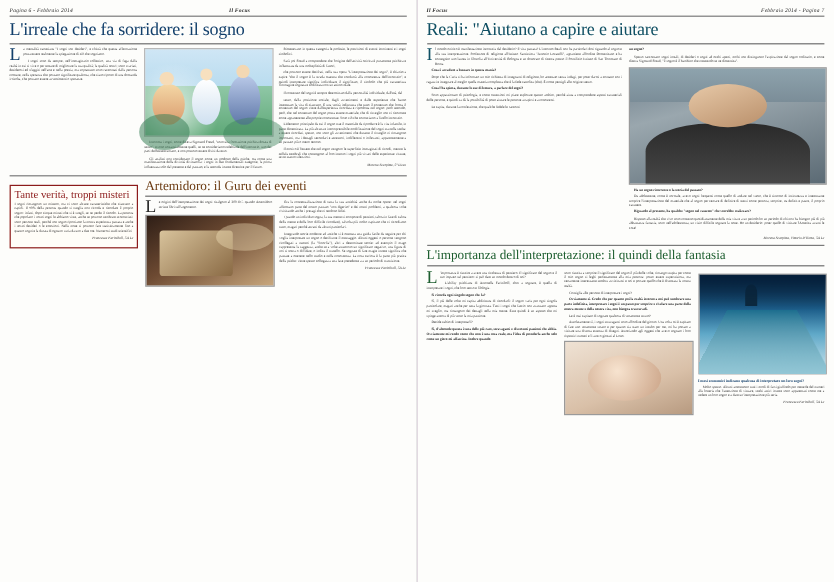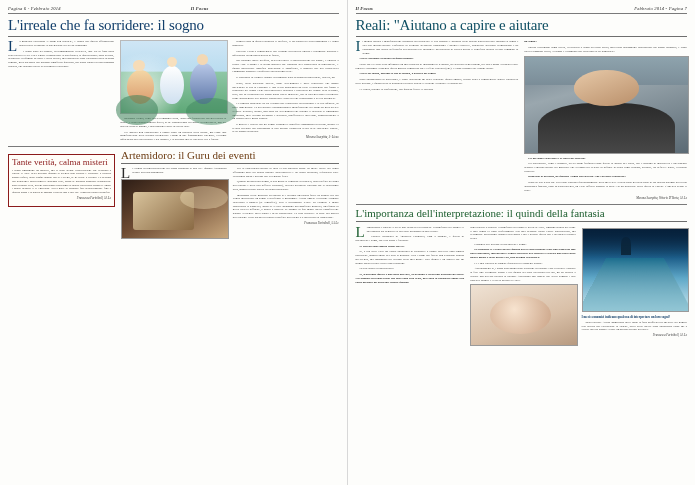--- a/index.html
+++ b/index.html
@@ -169,21 +169,21 @@
       <p>sesso, dalla posizione sociale, dagli avvenimenti e dalle esperienze che hanno interessato la vita di ciascuno. È una verità indiscussa che tutto il contenuto che forma il contenuto del sogno viene dall'esperienza ricordata e riprodotta nel sogno: però secondo, però, che nel contenuto del sogno possa essere materiale, che di risveglio non ci riconosce come appartenente alle proprie conoscenze. Sono ciò che conosciamo a livello inconscio.</p>
       <p>L'elemento principale da cui il sogno trae il materiale da riprodurre è la vita infantile, in parte dimenticata. La più alcuna e incomprensibile modificazione del sogni sta nella scelta: a essere ricordati, spesso, non sono gli avvenimenti che durante il risveglio ci rimangono importanti, ma i dettagli secondari e accessori, indifferenti o irrilevanti, apparentemente a un passato più o meno remoto.</p>
       <p>Il motivo è l'essere che nel sogno vengono le superficie immaginati di ricordi, mentre la cellula cerebrali che contengono al loro interno i sogni più vivaci delle esperienze vissute, se ne stanno silenziosi.</p>
       <p class="byline">Morena Scarpitta, 5ª Liceo</p>
     </div>
 
     <div class="lower-block">
       <div style="display:flex;gap:6px;">
         <div style="width:33%;">
           <div class="boxred">
-            <h2>Tante verità, calma misteri</h2>
+            <h2>Tante verità, troppi misteri</h2>
             <div class="body">
               <p class="first">I sogni rimangono un mistero, ma ci sono alcune caratteristiche che ciascuno a capirli. Il 90% della persona quando si sveglia non ricorda e ricordare il proprio sogno: infatti, dopo cinque minuti che si è svegli, se ne perde il ricordo. La persona che popolano i nostri sogni le abbiamo viste, anche se possono sembrare sconosciuti: sono persone reali, perché non sogno riportiamo la nostra esperienza passata e anche i nostri desideri o le emozioni. Nella notte si possono fare statisticamente fino a quattro sogni e la durata di ognuno varia da uno a due ore. Numerosi studi scientifici</p>
               <p class="byline">Francesca Fariniboll, 5A Lc</p>
             </div>
           </div>
         </div>
         <div style="width:67%;">
           <h2 class="sub-headline brown">Artemidoro: il Guru dei eventi</h2>
           <div class="rule"></div>
           <div class="cols2 body">

